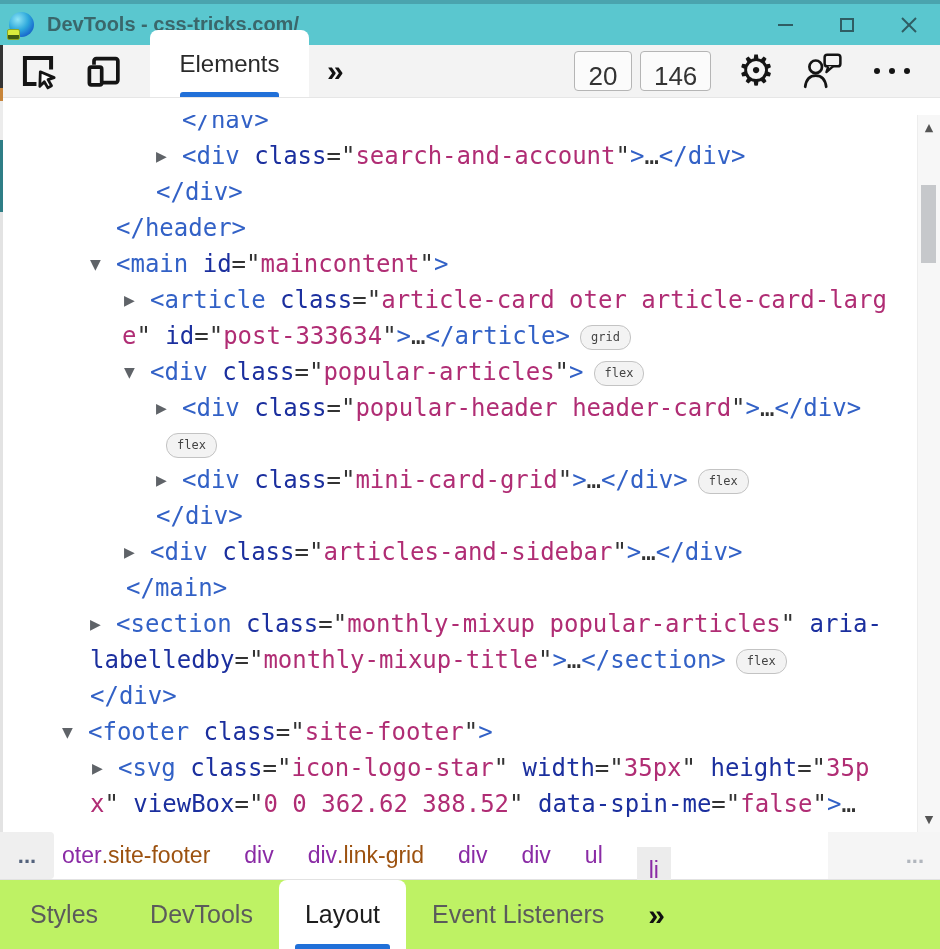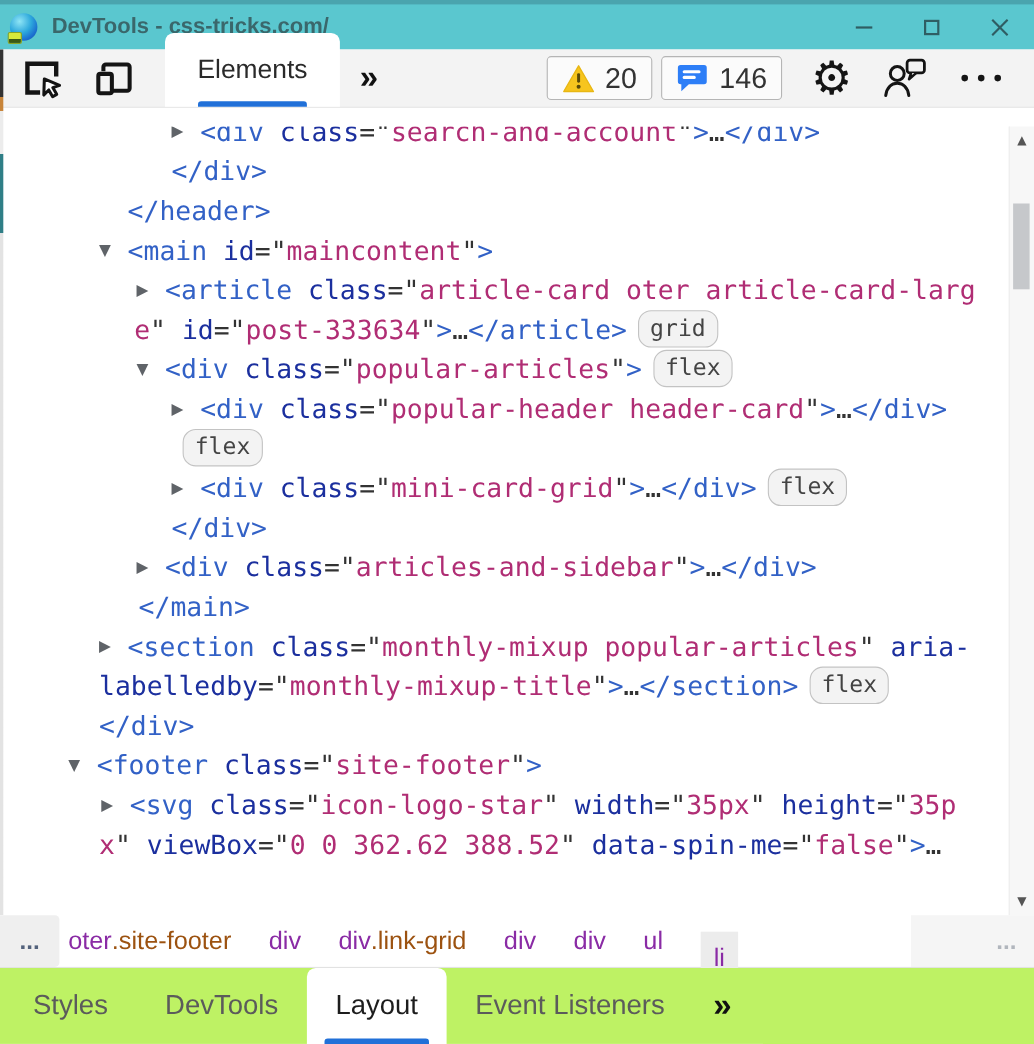--- a/index.html
+++ b/index.html
@@ -32,40 +32,40 @@
   .icon-btn{background:none; border:none; display:flex; align-items:center; justify-content:center; padding:0;}
   .dev-icon{margin-left:26px;}
   .tab-elements{margin-left:26px; width:159px; height:67px; align-self:flex-end; background:#fff;
     border-radius:8px 8px 0 0; display:flex; align-items:center; justify-content:center;
     font-size:24px; color:#2a2a2a; position:relative;}
   .tab-underline{position:absolute; bottom:0; left:30px; right:30px; height:5px;
     background:var(--accent); border-radius:3px 3px 0 0;}
   .more-tabs{margin-left:14px; font-size:30px; font-weight:700; color:#111; padding:0 4px;}
   .tool-badge{display:flex; align-items:center; gap:9px; height:40px; padding:0 13px;
     border:1px solid #b5b5b5; border-radius:4px; background:#fbfbfb; font-size:26px; color:#333;
-    font-family:"Liberation Sans",sans-serif;}
+    font-family:"Liberation Sans",sans-serif;flex-direction:column;}
   .badge-warn{margin-left:auto;}
   .badge-msg{margin-left:8px;}
   .gear-btn{margin-left:26px; font-size:42px; line-height:1; color:#141414;
     font-family:"DejaVu Sans",sans-serif;}
   .feedback-btn{margin-left:26px;}
   .dots{display:flex; margin-left:26px;}
   .dots i{width:6px; height:6px; border-radius:50%; background:#141414; margin:0 4.5px;}
 
   
   .dom-tree{position:absolute; top:115px; left:0; right:23px; bottom:117px;
     overflow:hidden; background:#fff;
     font-family:"DejaVu Sans Mono", monospace; font-size:24px;}
   .tree-lines{margin-top:-13px;}
   .tl{position:relative; line-height:36px; white-space:pre;}
   .arrow{position:absolute; top:0; line-height:36px; font-size:14px; color:#5f6368;
     font-family:"DejaVu Sans",sans-serif;}
   .tk-tag{color:var(--tag);} .tk-attr{color:var(--attr);}
   .tk-val{color:var(--val);} .tk-pq{color:var(--punc);}
-  .dbadge{display:inline-block; font-family:"DejaVu Sans Mono",monospace; font-size:21px;
+  .dbadge{display:inline-block; font-family:"DejaVu Sans Mono",monospace; font-size:12px;
     line-height:1; padding:5px 10px 6px; border:1px solid #c3c3c3; border-radius:12px;
     background:#f3f3f3; color:#444; margin-left:10px; vertical-align:3px;}
 
   
   .v-scroll{position:absolute; right:0; top:115px; width:23px; bottom:117px;
     background:#f7f7f7; border-left:1px solid #ededed;}
   .sb-arrow{position:absolute; left:0; right:0; text-align:center; font-size:11px; color:#555;
     font-family:"DejaVu Sans",sans-serif;}
   .sb-up{top:6px;} .sb-down{bottom:6px;}
   .sb-thumb{position:absolute; left:3px; right:4px; top:70px; height:78px; background:#c6c8cb;}
@@ -168,20 +168,21 @@
   </button>
   <button class="icon-btn dots">
       <i></i>
       <i></i>
       <i></i>
     </button>
 </div>
 
 <div class="dom-tree">
   <div class="tree-lines" id="tree">
+      <div class="tl" style="padding-left: 182px;"><span class="tk-tag">&lt;/nav&gt;</span></div>
       <div class="tl" style="padding-left: 182px;"><span class="arrow" style="left: 156px;">▶</span><span class="tk-tag">&lt;div</span><span class="tk-pq"> </span><span class="tk-attr">class</span><span class="tk-pq">="</span><span class="tk-val">search-and-account</span><span class="tk-pq">"</span><span class="tk-tag">&gt;</span><span class="tk-pq">…</span><span class="tk-tag">&lt;/div&gt;</span></div>
       <div class="tl" style="padding-left: 156px;"><span class="tk-tag">&lt;/div&gt;</span></div>
       <div class="tl" style="padding-left: 116px;"><span class="tk-tag">&lt;/header&gt;</span></div>
       <div class="tl" style="padding-left: 116px;"><span class="arrow" style="left: 90px;">▼</span><span class="tk-tag">&lt;main</span><span class="tk-pq"> </span><span class="tk-attr">id</span><span class="tk-pq">="</span><span class="tk-val">maincontent</span><span class="tk-pq">"</span><span class="tk-tag">&gt;</span></div>
       <div class="tl" style="padding-left: 150px;"><span class="arrow" style="left: 124px;">▶</span><span class="tk-tag">&lt;article</span><span class="tk-pq"> </span><span class="tk-attr">class</span><span class="tk-pq">="</span><span class="tk-val">article-card oter article-card-larg</span></div>
       <div class="tl" style="padding-left: 122px;"><span class="tk-val">e</span><span class="tk-pq">" </span><span class="tk-attr">id</span><span class="tk-pq">="</span><span class="tk-val">post-333634</span><span class="tk-pq">"</span><span class="tk-tag">&gt;</span><span class="tk-pq">…</span><span class="tk-tag">&lt;/article&gt;</span><span class="dbadge">grid</span></div>
       <div class="tl" style="padding-left: 150px;"><span class="arrow" style="left: 124px;">▼</span><span class="tk-tag">&lt;div</span><span class="tk-pq"> </span><span class="tk-attr">class</span><span class="tk-pq">="</span><span class="tk-val">popular-articles</span><span class="tk-pq">"</span><span class="tk-tag">&gt;</span><span class="dbadge">flex</span></div>
       <div class="tl" style="padding-left: 182px;"><span class="arrow" style="left: 156px;">▶</span><span class="tk-tag">&lt;div</span><span class="tk-pq"> </span><span class="tk-attr">class</span><span class="tk-pq">="</span><span class="tk-val">popular-header header-card</span><span class="tk-pq">"</span><span class="tk-tag">&gt;</span><span class="tk-pq">…</span><span class="tk-tag">&lt;/div&gt;</span></div>
       <div class="tl" style="padding-left: 156px;"><span class="dbadge">flex</span></div>
       <div class="tl" style="padding-left: 182px;"><span class="arrow" style="left: 156px;">▶</span><span class="tk-tag">&lt;div</span><span class="tk-pq"> </span><span class="tk-attr">class</span><span class="tk-pq">="</span><span class="tk-val">mini-card-grid</span><span class="tk-pq">"</span><span class="tk-tag">&gt;</span><span class="tk-pq">…</span><span class="tk-tag">&lt;/div&gt;</span><span class="dbadge">flex</span></div>

